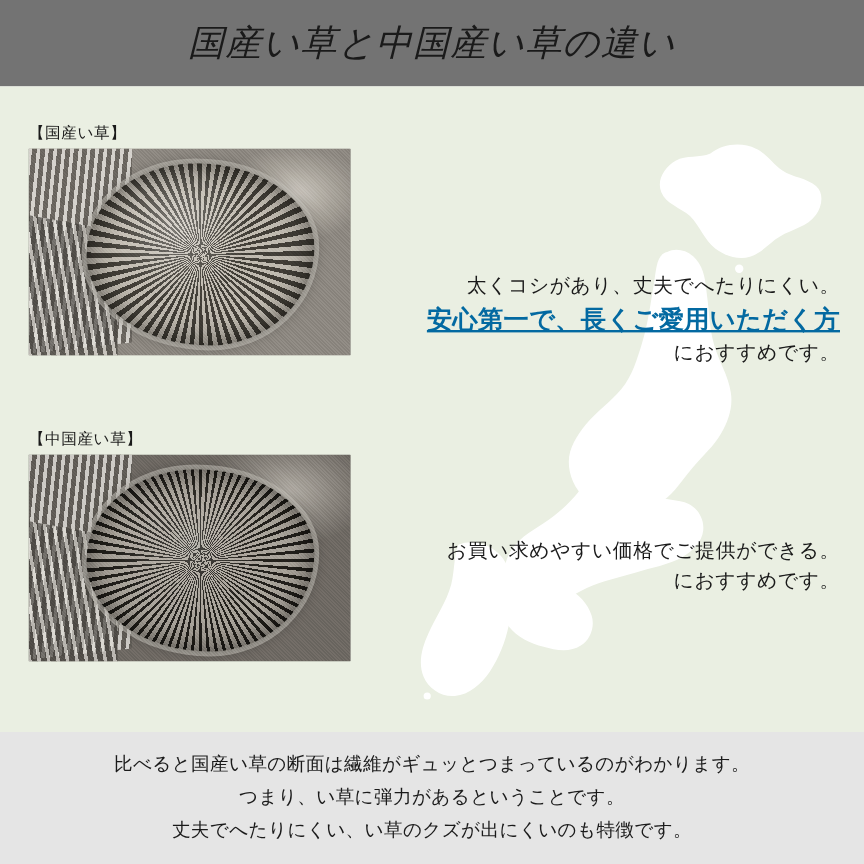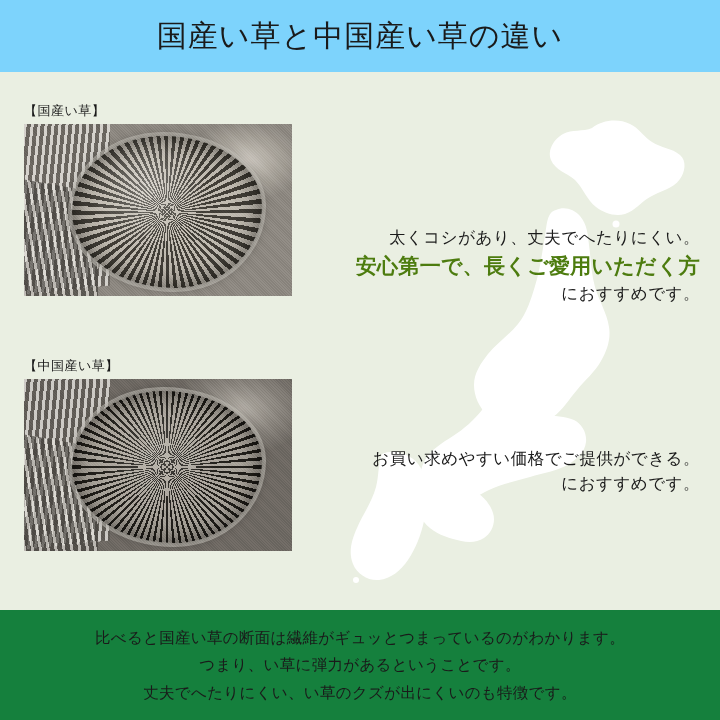--- a/index.html
+++ b/index.html
@@ -23,21 +23,22 @@
   
   .title-bar {
     position: absolute;
     top: 0;
     left: 0;
     width: 720px;
     height: 72px;
     display: flex;
     align-items: center;
     justify-content: center;
-    background: #7dd3fc;
+    background: #737373;
+    font-style: italic;
   }
   .title-text {
     font-size: 30px;
     letter-spacing: 1px;
     color: #1a1a1a;
     font-family: "Liberation Serif", "DejaVu Serif", serif;
     font-weight: 400;
     white-space: nowrap;
   }
 
@@ -168,41 +169,42 @@
     color: #1a1a1a;
   }
   .t-line1 {
     font-size: 16.5px;
     line-height: 1.5;
     letter-spacing: 0.5px;
     white-space: nowrap;
   }
   .t-line2 {
     font-size: 21px;
-    color: #4d7c0f;
+    color: #0369a1;
     font-weight: bold;
     line-height: 1.5;
     letter-spacing: 0.3px;
     white-space: nowrap;
+    text-decoration: underline;
   }
   .t-line3 {
     font-size: 16.5px;
     line-height: 1.5;
     letter-spacing: 0.5px;
     white-space: nowrap;
   }
 
   
   .footer {
     position: absolute;
     top: 610px;
     left: 0;
     width: 720px;
     height: 110px;
-    background: #15803d;
+    background: #e5e5e5;
     display: flex;
     flex-direction: column;
     align-items: center;
     justify-content: center;
   }
   .footer p {
     margin: 0;
     font-size: 15.5px;
     line-height: 1.75;
     color: #1a1a1a;

